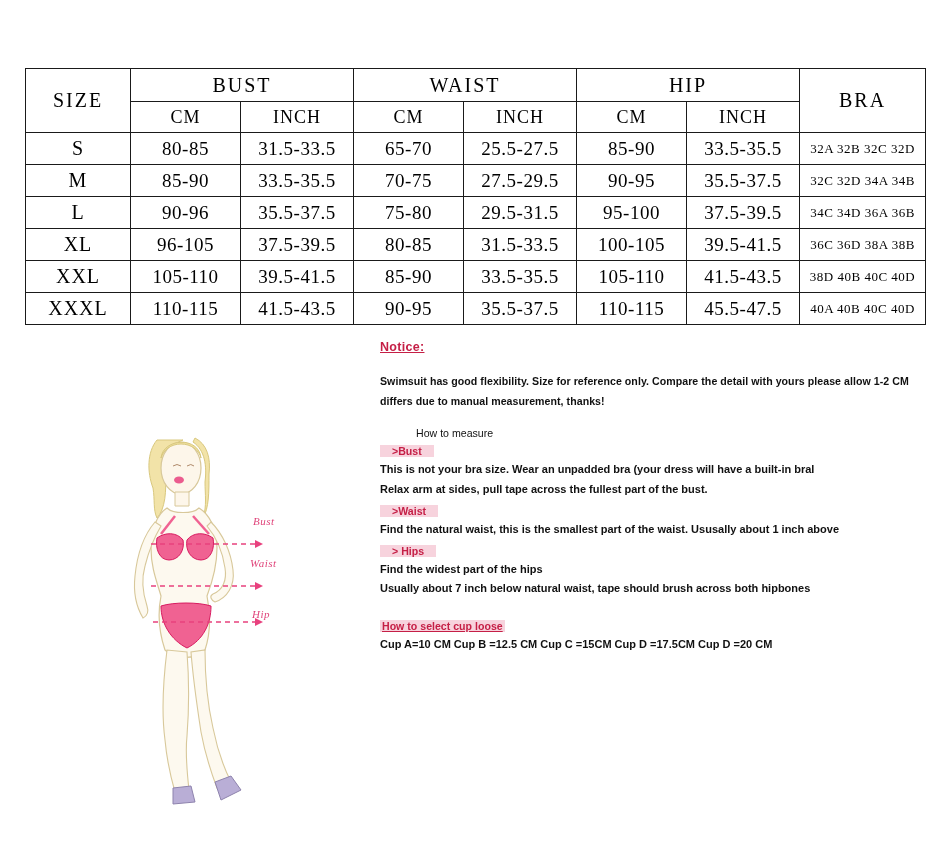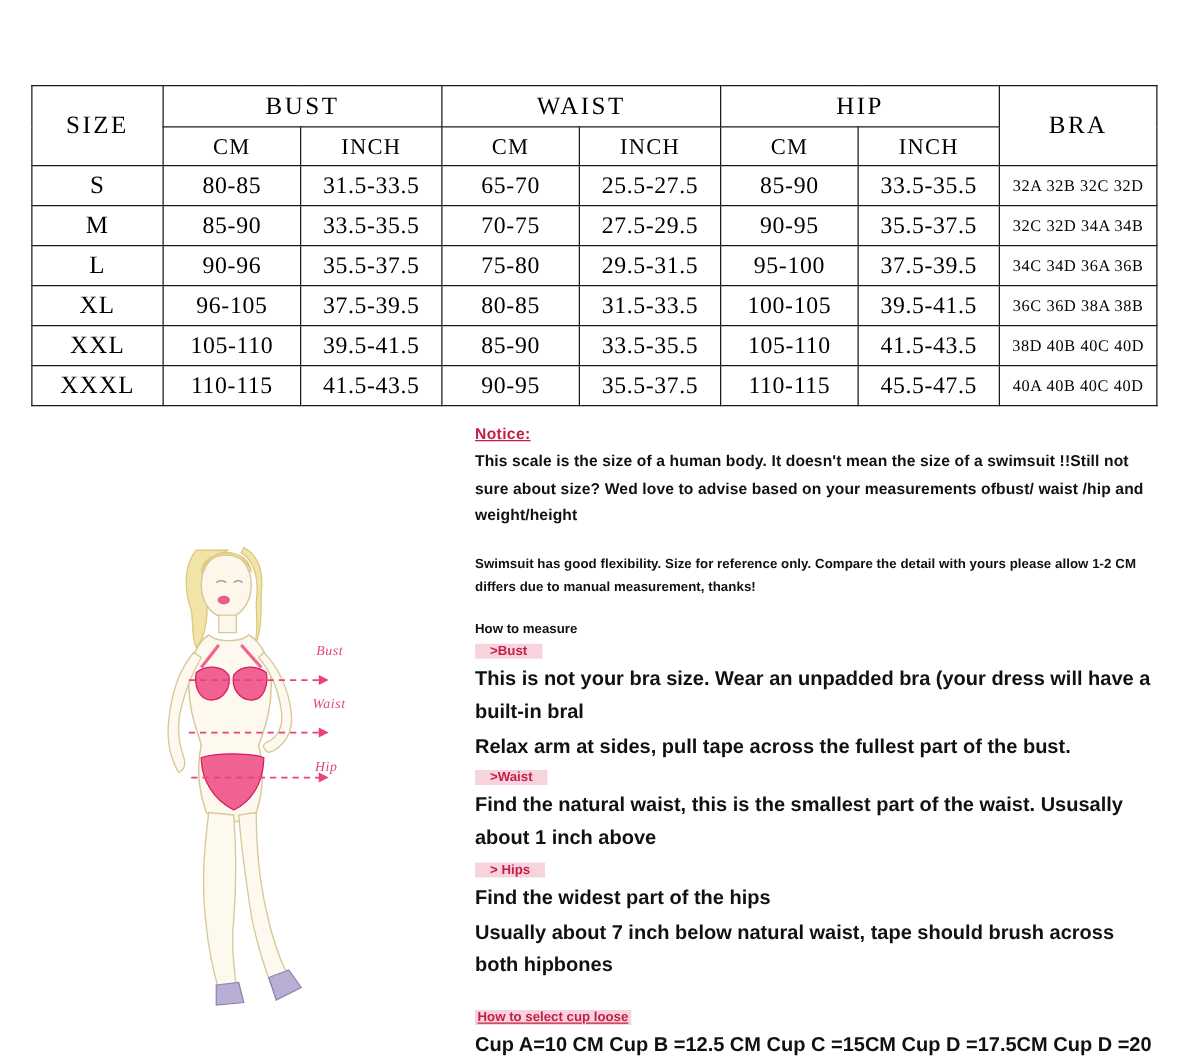--- a/index.html
+++ b/index.html
@@ -130,35 +130,36 @@
   .para {
     font-size: 10.6px;
     font-weight: bold;
     line-height: 1.85;
     letter-spacing: 0.05px;
     margin-top: 18px;
     color: #111;
   }
   .sec-head {
     font-size: 10.6px;
-    font-weight: bold;
+    font-weight: normal;
     margin-top: 16px;
     color: #111;
+    margin-left: 36px;
   }
   .sub-head {
     font-size: 10.6px;
     font-weight: bold;
     color: #c51f46;
     background: #f7d3dd;
     display: inline-block;
     padding: 0 12px;
     margin-top: 6px;
   }
   .line {
-    font-size: 16px;
+    font-size: 11px;
     font-weight: bold;
     line-height: 1.62;
     color: #111;
     margin-top: 2px;
   }
   .cup-head {
     font-size: 10.6px;
     font-weight: bold;
     color: #c51f46;
     text-decoration: underline;
@@ -310,21 +311,20 @@
       <path d="M160 172 L168 176 L160 180 Z" fill="#e8417e"></path>
       <path d="M160 208 L168 212 L160 216 Z" fill="#e8417e"></path>
     </svg>
     <div class="meas-label lbl-bust">Bust</div>
     <div class="meas-label lbl-waist">Waist</div>
     <div class="meas-label lbl-hip">Hip</div>
   </div>
 
   <div class="text-col">
     <div class="notice-title">Notice:</div>
-    <div class="notice-body">This scale is the size of a human body. It doesn't mean the size of a swimsuit !!Still not sure about size? Wed love to advise based on your measurements ofbust/ waist /hip and weight/height</div>
 
     <div class="para">Swimsuit has good flexibility. Size for reference only. Compare the detail with yours please allow 1-2 CM differs due to manual measurement, thanks!</div>
 
     <div class="sec-head">How to measure</div>
 
     <div class="sub-head">&gt;Bust</div>
     <div class="line">This is not your bra size. Wear an unpadded bra (your dress will have a built-in bral</div>
     <div class="line">Relax arm at sides, pull tape across the fullest part of the bust.</div>
 
     <div class="sub-head">&gt;Waist</div>

